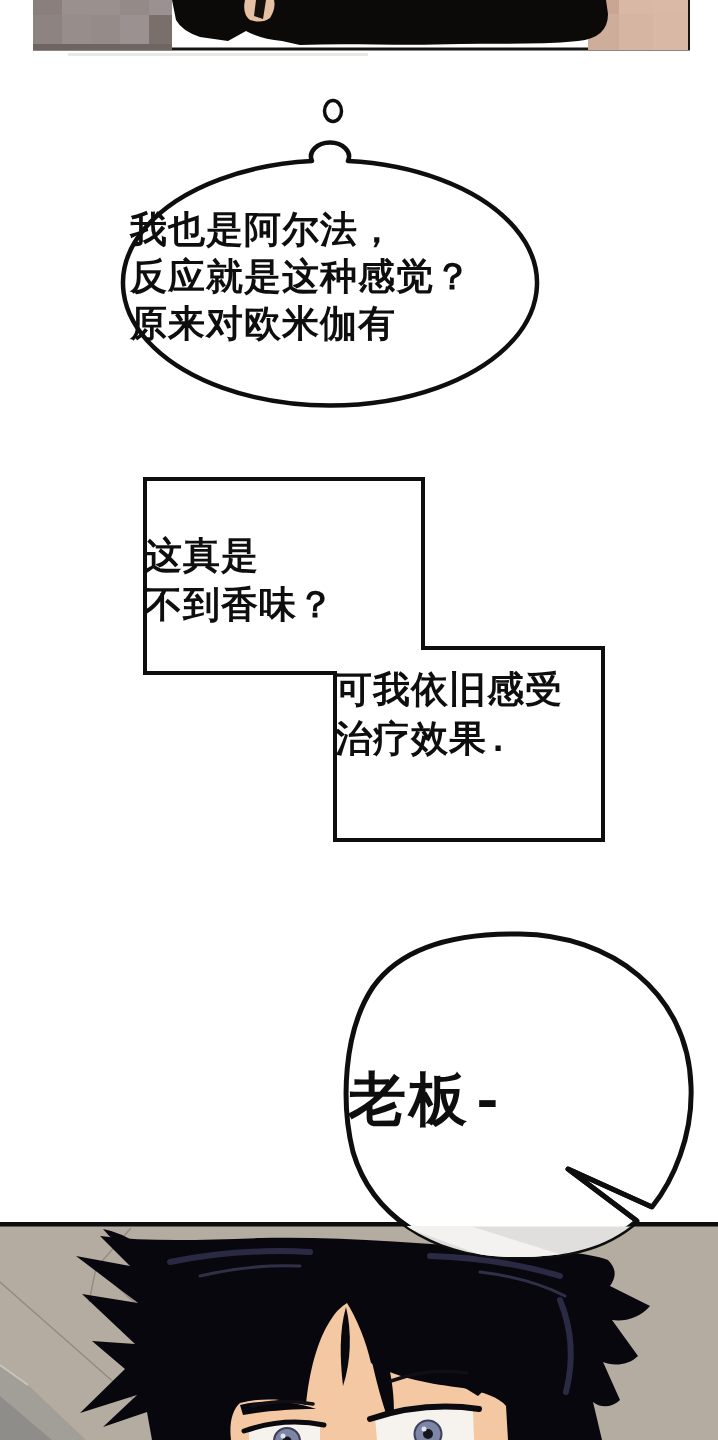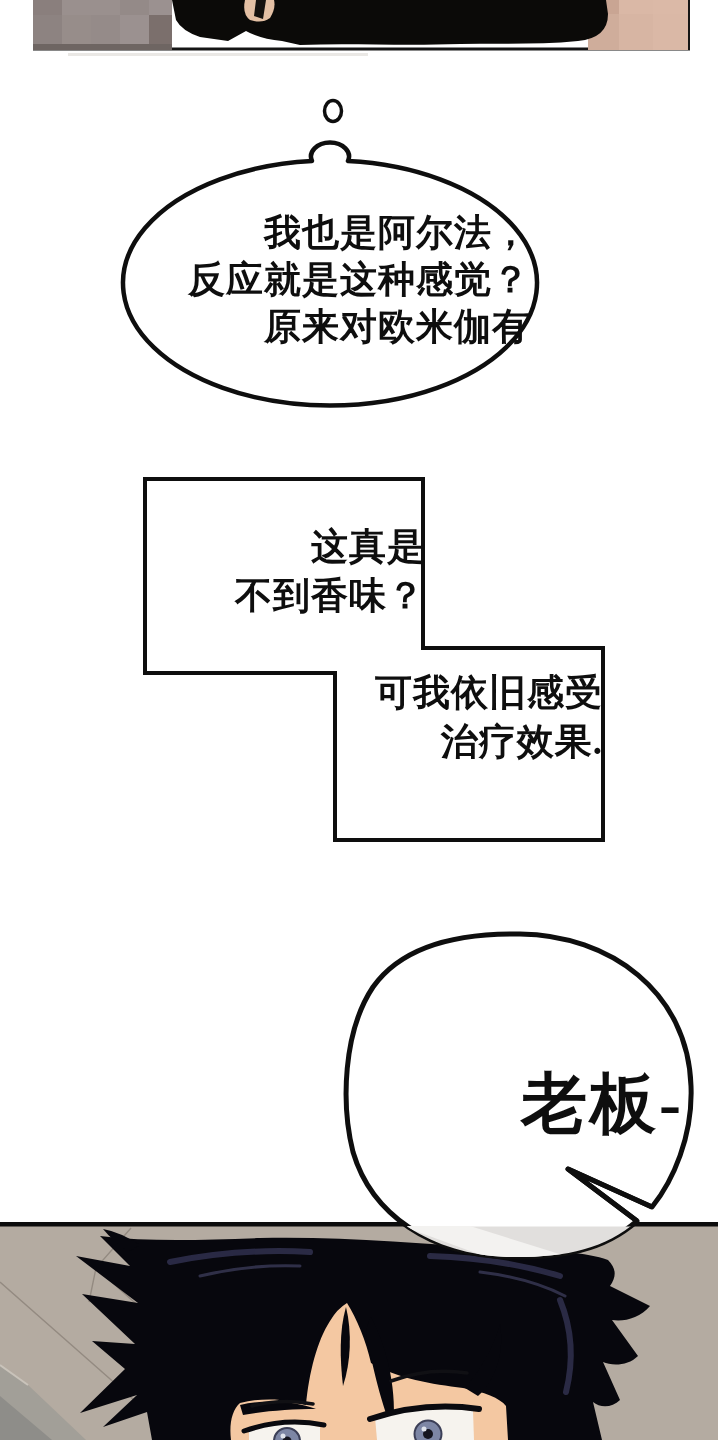--- a/index.html
+++ b/index.html
@@ -10,27 +10,27 @@
     --iris:#7d86a5;
   }
   html,body{margin:0;padding:0;background:#fff;}
   #page{
     position:relative;width:718px;height:1440px;overflow:hidden;
     background:var(--paper);
     font-family:"Liberation Sans","DejaVu Sans",sans-serif;
   }
   .abs{position:absolute;}
   .cjk{
-    font-weight:700;color:var(--ink);text-align:right;
-    font-family:Liberation Serif, serif;
+    font-weight:700;color:var(--ink);text-align:left;
+    font-family:Liberation Mono, monospace;
   }
   .bubble1-text{left:130px;top:209px;width:400px;font-size:37px;line-height:47px;letter-spacing:1px;}
-  .box1-text{left:145px;top:522px;width:280px;font-size:37px;line-height:49px;letter-spacing:1px;}
+  .box1-text{left:145px;top:534px;width:280px;font-size:37px;line-height:49px;letter-spacing:1px;}
   .box2-text{left:335px;top:668px;width:268px;font-size:37px;line-height:49px;letter-spacing:1px;}
-  .bubble2-text{left:348px;top:1060px;width:336px;font-size:66px;line-height:88px;letter-spacing:3px;}
+  .bubble2-text{left:348px;top:1060px;width:336px;font-size:58px;line-height:88px;letter-spacing:3px;}
   .panel-shadow{left:68px;top:53px;width:300px;height:3px;background:#d9d5d0;opacity:.55;}
   svg{display:block;}
 </style>
 </head>
 <body>
 
 <div id="page">
 
   <svg class="abs" style="left:33px;top:0;" width="657" height="52" viewBox="33 0 657 52">
     <path d="M 34.5 0 L 34.5 49 L 688.5 49 L 688.5 0" fill="#ffffff" stroke="#151515" stroke-width="3"></path>

